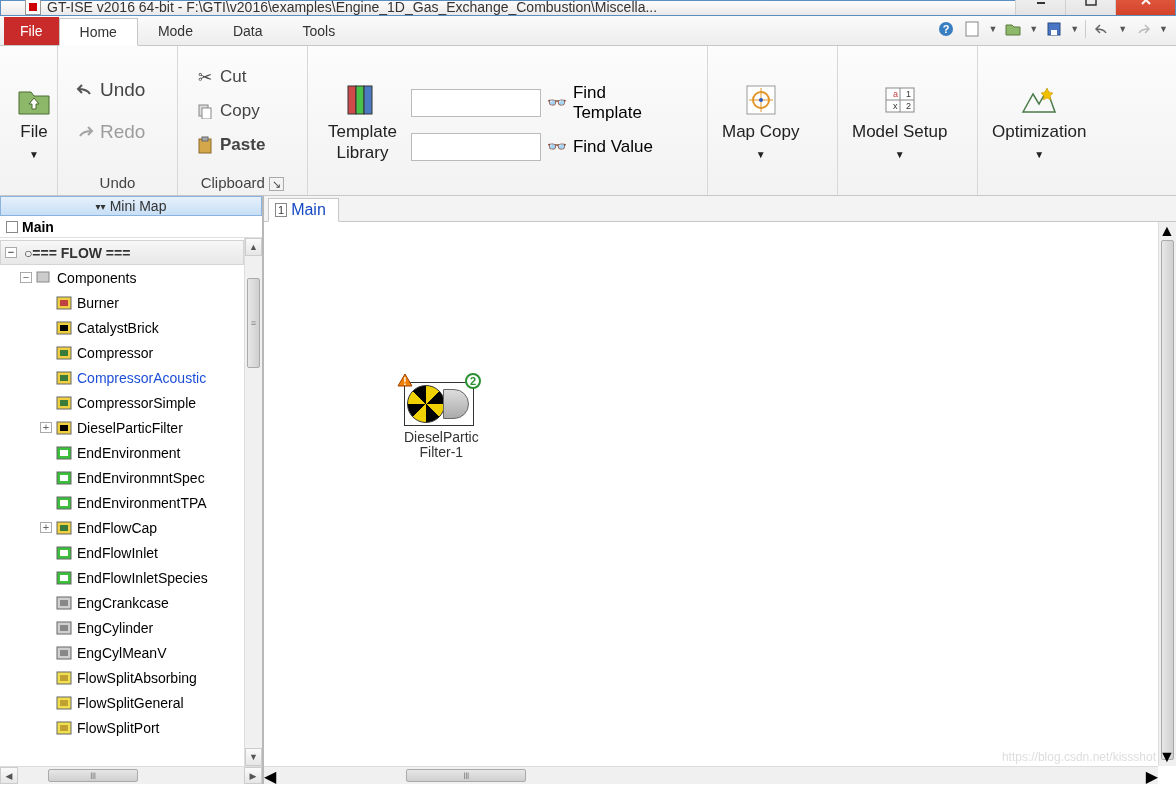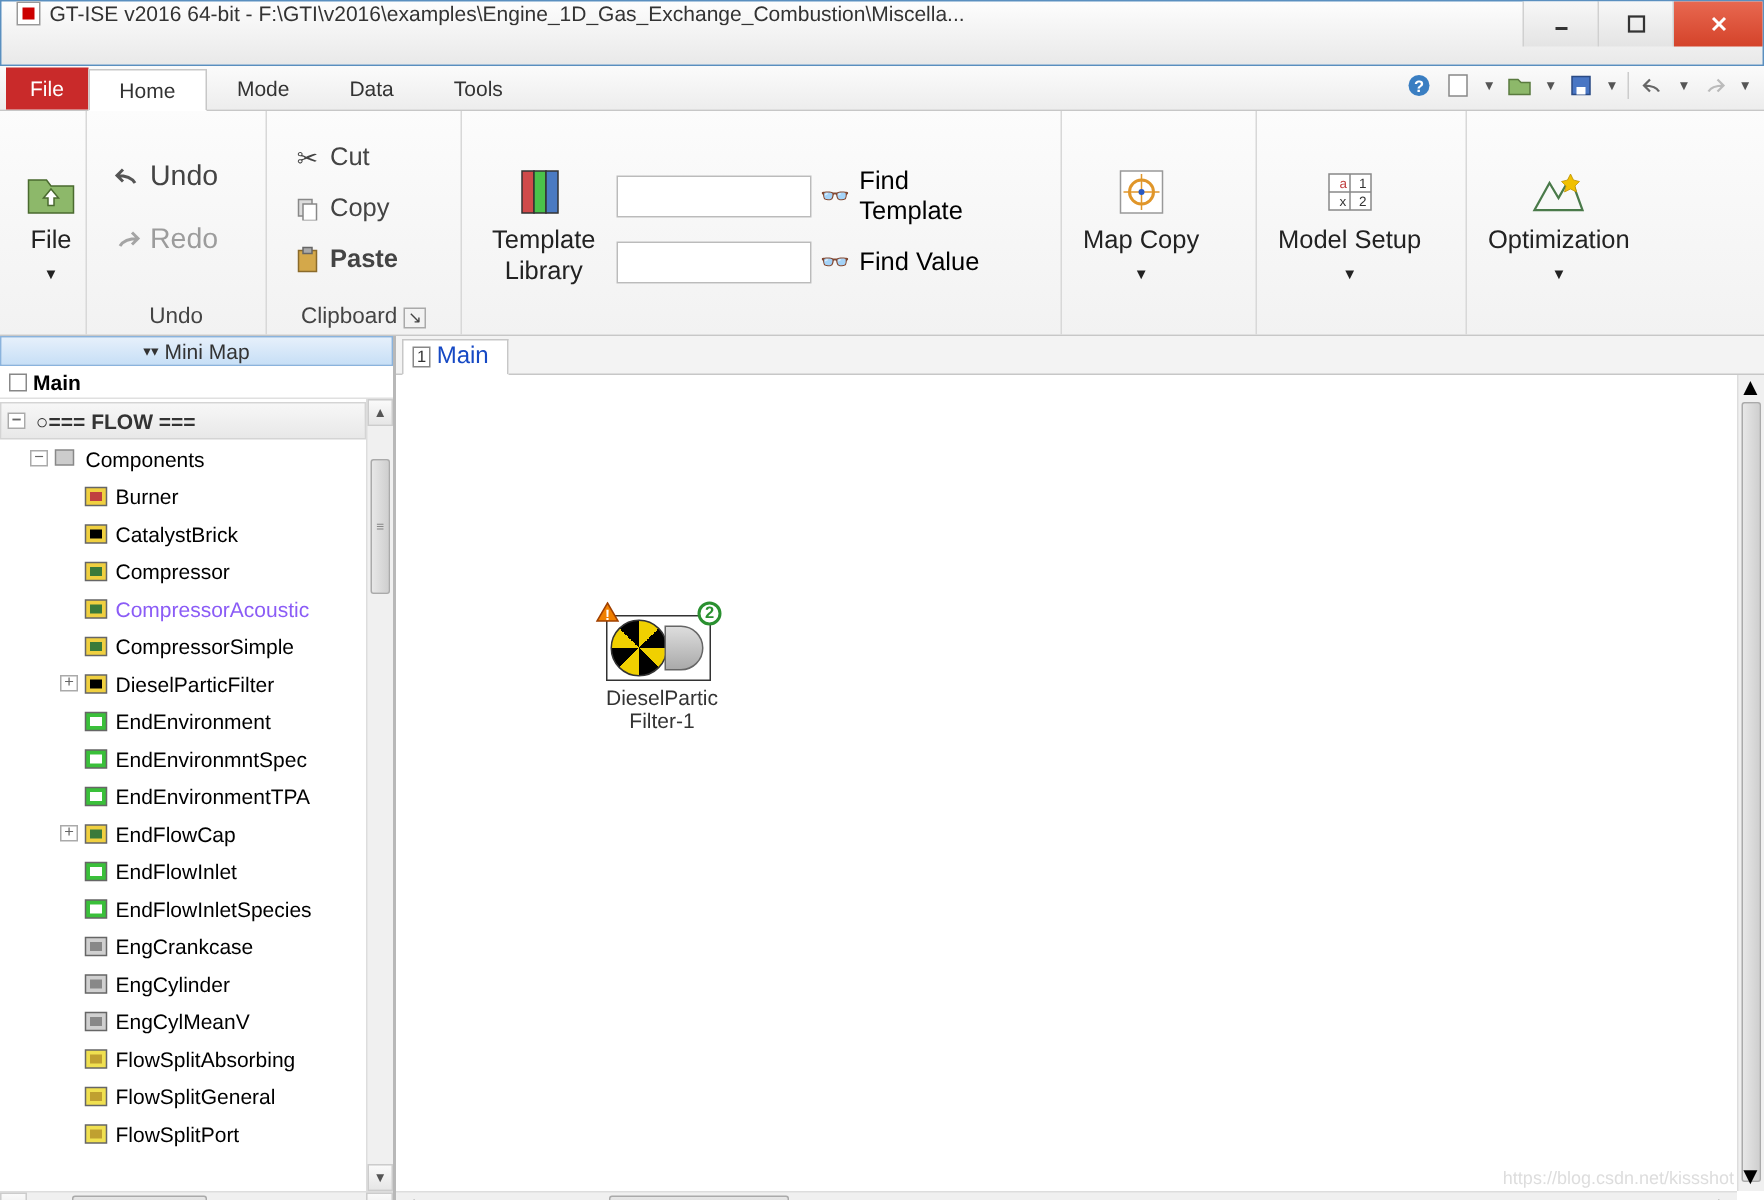--- a/index.html
+++ b/index.html
@@ -1,19 +1,19 @@
 <!DOCTYPE html>
 <html><head>
 <meta charset="utf-8">
 <style>
 * { box-sizing: border-box; margin: 0; padding: 0; font-family: "Segoe UI", Tahoma, sans-serif; }
 body { width: 1176px; height: 800px; overflow: hidden; background: #fff; position: relative; }
 
 
-.titlebar { height: 44px; background: linear-gradient(#fdfdfd,#e9e9e9); border: 1px solid #5a8fbf; display: flex; align-items: flex-start; padding-left: 10px; }
+.titlebar { height: 16px; background: linear-gradient(#fdfdfd,#e9e9e9); border: 1px solid #5a8fbf; display: flex; align-items: flex-end; padding-left: 24px; }
 .titlebar .appicon { width: 16px; height: 16px; background: #fff; border: 1px solid #999; display: inline-flex; align-items: center; justify-content: center; margin-right: 6px; }
 .titlebar .appicon::after { content: ""; width: 8px; height: 8px; background: #c00; }
 .titlebar .title { color: #333; font-size: 14px; white-space: nowrap; overflow: hidden; text-overflow: ellipsis; flex: 1; }
 .winbtns { display: flex; margin-left: auto; }
 .winbtn { width: 50px; height: 30px; display: flex; align-items: center; justify-content: center; border-left: 1px solid #d0d0d0; background: linear-gradient(#f7f7f7,#e4e4e4); }
 .winbtn svg { width: 14px; height: 14px; }
 .winbtn.close { background: linear-gradient(#e86850,#d4432a); width: 60px; }
 
 
 .tabstrip { height: 30px; background: linear-gradient(#fbfbfb,#ededed); border-bottom: 1px solid #c7c7c7; display: flex; align-items: flex-end; padding-left: 4px; position: relative; }
@@ -45,21 +45,21 @@
 .minimap { height: 20px; background: linear-gradient(#e6f0fb,#c7dff6); border: 1px solid #8ab3dd; text-align: center; font-family: monospace; font-size: 14px; color: #333; display:flex; align-items:center; justify-content:center; gap:4px;}
 .treehdr { height: 22px; background: #fff; border-bottom: 1px solid #e0e0e0; padding-left: 6px; font-size: 14px; font-weight: bold; display: flex; align-items: center; gap: 4px; }
 .treewrap { flex: 1; overflow: hidden; position: relative; }
 .tree { position: absolute; inset: 0 18px 0 0; overflow: hidden; padding: 2px 0; }
 .tree .node { display: flex; align-items: center; font-size: 14px; height: 25px; padding-left: 4px; white-space: nowrap; cursor: pointer; }
 .tree .node .tw { width: 12px; text-align: center; color: #666; font-size: 11px; border:1px solid #aaa; height:11px; line-height:9px; margin-right:3px; background:#fff;}
 .tree .node.inset1 { padding-left: 20px; }
 .tree .node.inset2 { padding-left: 40px; }
 .tree .node .nic { width: 18px; height: 16px; margin-right: 4px; display: inline-flex; align-items:center; justify-content:center;}
 .tree .node.flow { background: linear-gradient(#f7f7f7,#e8e8e8); border: 1px solid #d4d4d4; font-weight: bold; color:#333;}
-.tree .node.sel { color: #8b5cf6; }
+.tree .node.sel { color: #1d4ed8; }
 .vscroll { position: absolute; right: 0; top: 0; bottom: 0; width: 18px; background: #f0f0f0; border-left: 1px solid #ddd; }
 .vscroll .arrow { height: 18px; background: linear-gradient(#fafafa,#e6e6e6); border: 1px solid #ccc; display:flex; align-items:center; justify-content:center; font-size:9px; color:#555;}
 .vscroll .thumb { position: absolute; left: 2px; right: 2px; top: 40px; height: 90px; background: linear-gradient(90deg,#e7e7e7,#cfcfcf); border: 1px solid #aaa; border-radius: 2px; }
 .hscroll { height: 18px; background: #f0f0f0; border-top: 1px solid #ddd; display: flex; }
 .hscroll .arrow { width: 18px; background: linear-gradient(#fafafa,#e6e6e6); border: 1px solid #ccc; display:flex; align-items:center; justify-content:center; font-size:9px; color:#555;}
 .hscroll .track { flex: 1; position: relative; }
 .hscroll .thumb { position: absolute; top: 2px; bottom: 2px; left: 30px; width: 90px; background: linear-gradient(#e7e7e7,#cfcfcf); border: 1px solid #aaa; border-radius: 2px; }
 
 
 .canvaspanel { flex: 1; display: flex; flex-direction: column; background: #fff; }

